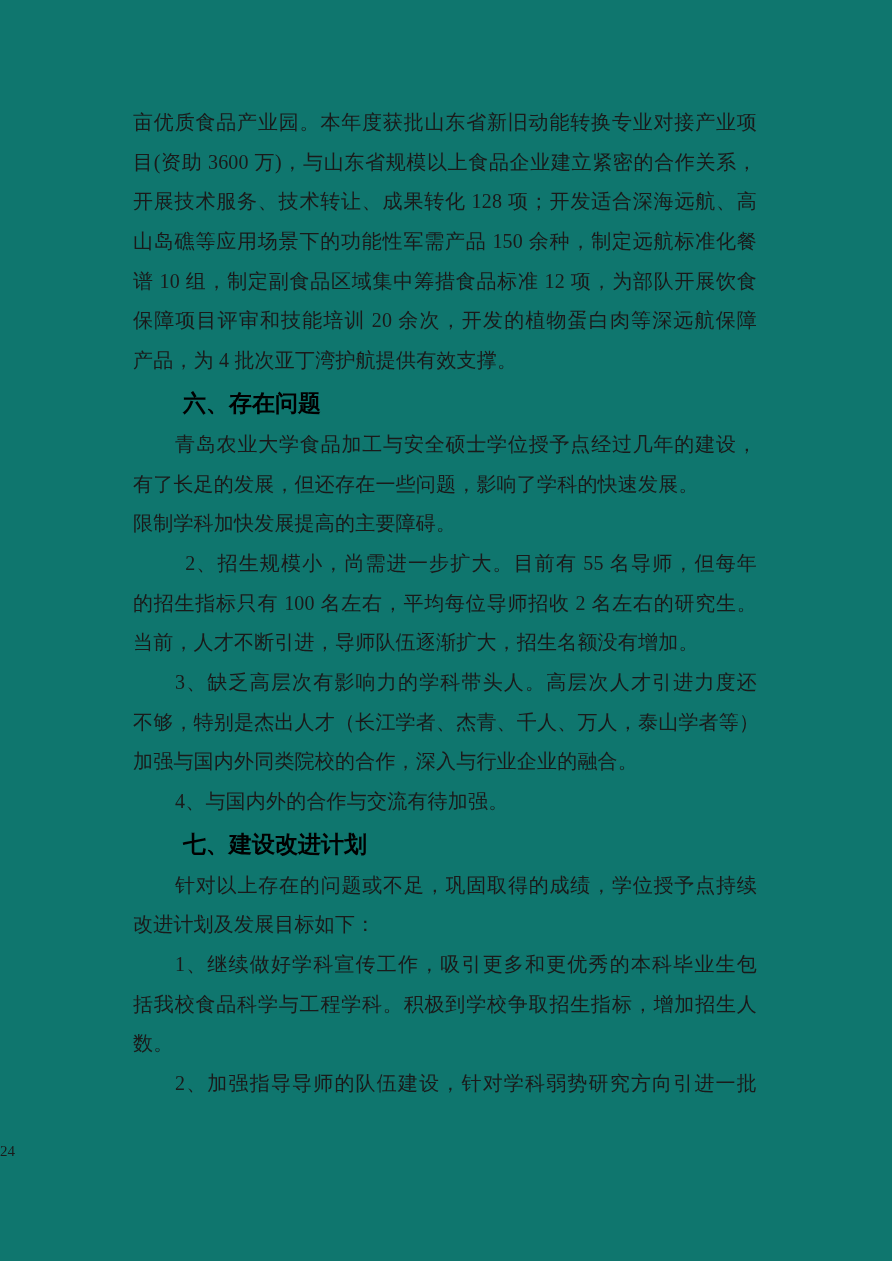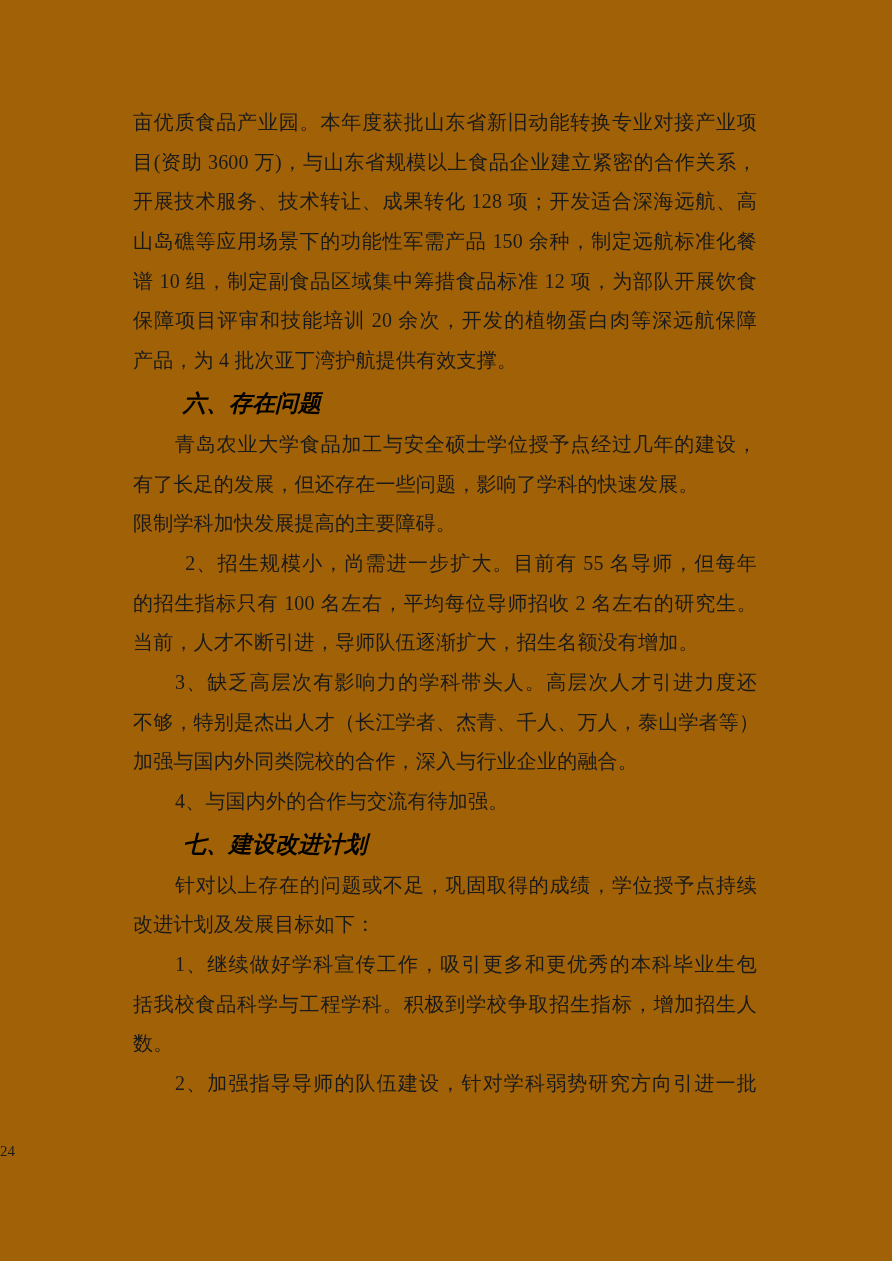--- a/index.html
+++ b/index.html
@@ -4,21 +4,21 @@
 <style>
   html, body {
     margin: 0;
     padding: 0;
     background: #ffffff;
   }
   .page {
     position: relative;
     width: 892px;
     height: 1261px;
-    background: #a16207;
+    background: #0f766e;
     overflow: hidden;
     font-family: "Liberation Serif", "DejaVu Serif", serif;
     color: #1a1a1a;
   }
   .doc-body {
     position: absolute;
     left: 133px;
     top: 103px;
     width: 624px;
   }
@@ -42,21 +42,20 @@
   .heading {
     font-family: "Liberation Sans", "DejaVu Sans", sans-serif;
     font-weight: bold;
     font-size: 23px;
     line-height: 44px;
     height: 44px;
     text-indent: 50px;
     text-align: left;
     text-align-last: left;
     color: #000000;
-    font-style: italic;
   }
   .footer {
     position: absolute;
     top: 1141px;
     left: 0;
     width: 892px;
     text-align: left;
     font-family: "Liberation Serif", "DejaVu Serif", serif;
     font-size: 15px;
     line-height: 20px;

